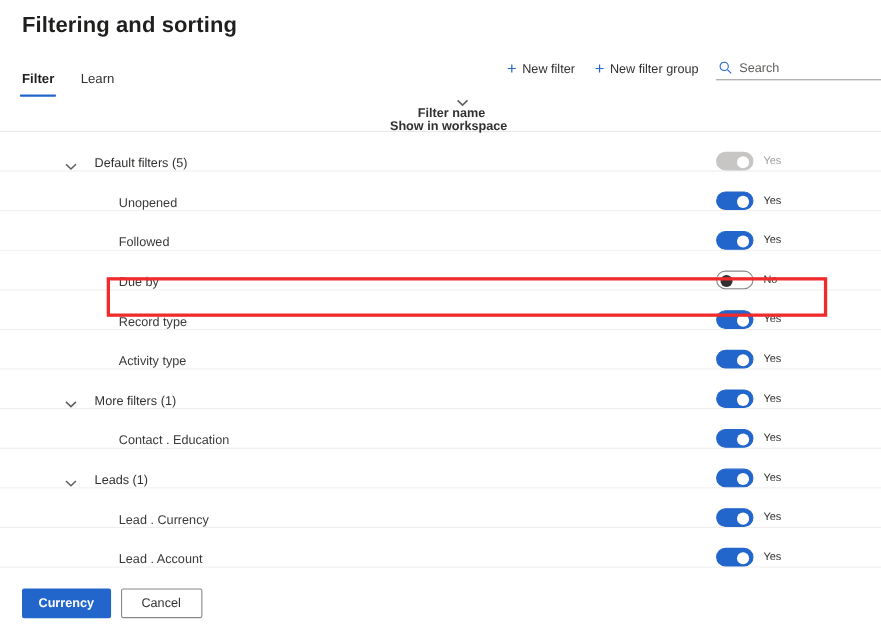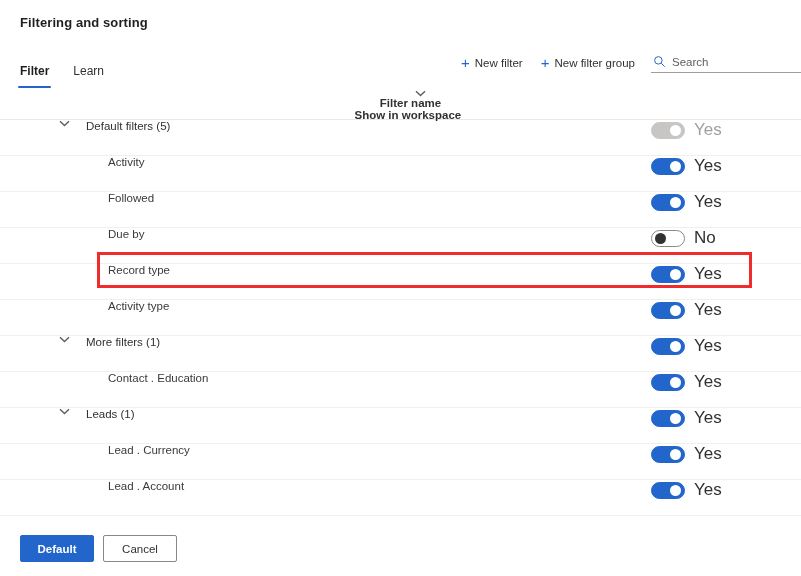--- a/index.html
+++ b/index.html
@@ -10,21 +10,21 @@
     font-family: "Liberation Sans", sans-serif;
     color: #323130;
     overflow: hidden;
   }
 
   .page { position: relative; width: 801px; height: 576px; background:#fff; }
 
   
   .header { padding: 12px 0 0 20px; }
   .page-title {
-    font-size: 13px;
+    font-size: 20px;
     font-weight: 600;
     color: #201f1e;
     letter-spacing: .1px;
     line-height: 22px;
   }
   .page-subtitle {
     font-size: 11.5px;
     color: #484644;
     margin-top: 7px;
     line-height: 15px;
@@ -99,21 +99,21 @@
     align-items: center;
     height: 30px;
     border-bottom: 1px solid #ebe9e7;
     font-size: 11.5px;
     font-weight: 700;
     color: #323130;
     flex-direction: column;
   }
   .row {
     display: flex;
-    align-items: flex-start;
+    align-items: flex-end;
     height: 36px;
     border-bottom: 1px solid #f1efee;
     position: relative;
   }
   .cell-chev {
     width: 78px;
     display: flex;
     justify-content: flex-end;
     padding-right: 8px;
     flex: none;
@@ -159,21 +159,21 @@
     border: 1px solid #8a8886;
   }
   .toggle.off .knob {
     background: #323130;
     left: 3px; right: auto;
   }
   .toggle.disabled {
     background: #c8c6c4;
     border: 1px solid #c8c6c4;
   }
-  .toggle-label { font-size: 17px; color: #323130; }
+  .toggle-label { font-size: 10px; color: #323130; }
   .toggle-label.muted { color: #a19f9d; }
 
   
   .highlight {
     position: absolute;
     left: 97px;
     top: 252px;
     width: 655px;
     height: 36px;
     border: 3px solid #ef2b2b;
@@ -269,21 +269,21 @@
           <div class="cell-name grp">Default filters (5)</div>
           <div class="cell-toggle">
             <div class="toggle disabled">
               <span class="knob"></span>
             </div>
             <span class="toggle-label muted">Yes</span>
           </div>
         </div>
         <div class="row">
           <div class="cell-chev"></div>
-          <div class="cell-name sub">Activity</div>
+          <div class="cell-name sub">Unopened</div>
           <div class="cell-toggle">
             <div class="toggle">
               <span class="knob"></span>
             </div>
             <span class="toggle-label">Yes</span>
           </div>
         </div>
         <div class="row">
           <div class="cell-chev"></div>
           <div class="cell-name sub">Followed</div>
@@ -381,17 +381,17 @@
             </div>
             <span class="toggle-label">Yes</span>
           </div>
         </div>
       </div>
   </div>
 
   <div class="highlight"></div>
 
   <div class="footer">
-    <button class="btn primary">Default</button>
+    <button class="btn primary">Currency</button>
     <button class="btn secondary">Cancel</button>
   </div>
 
 </div>
 
 </body></html>

